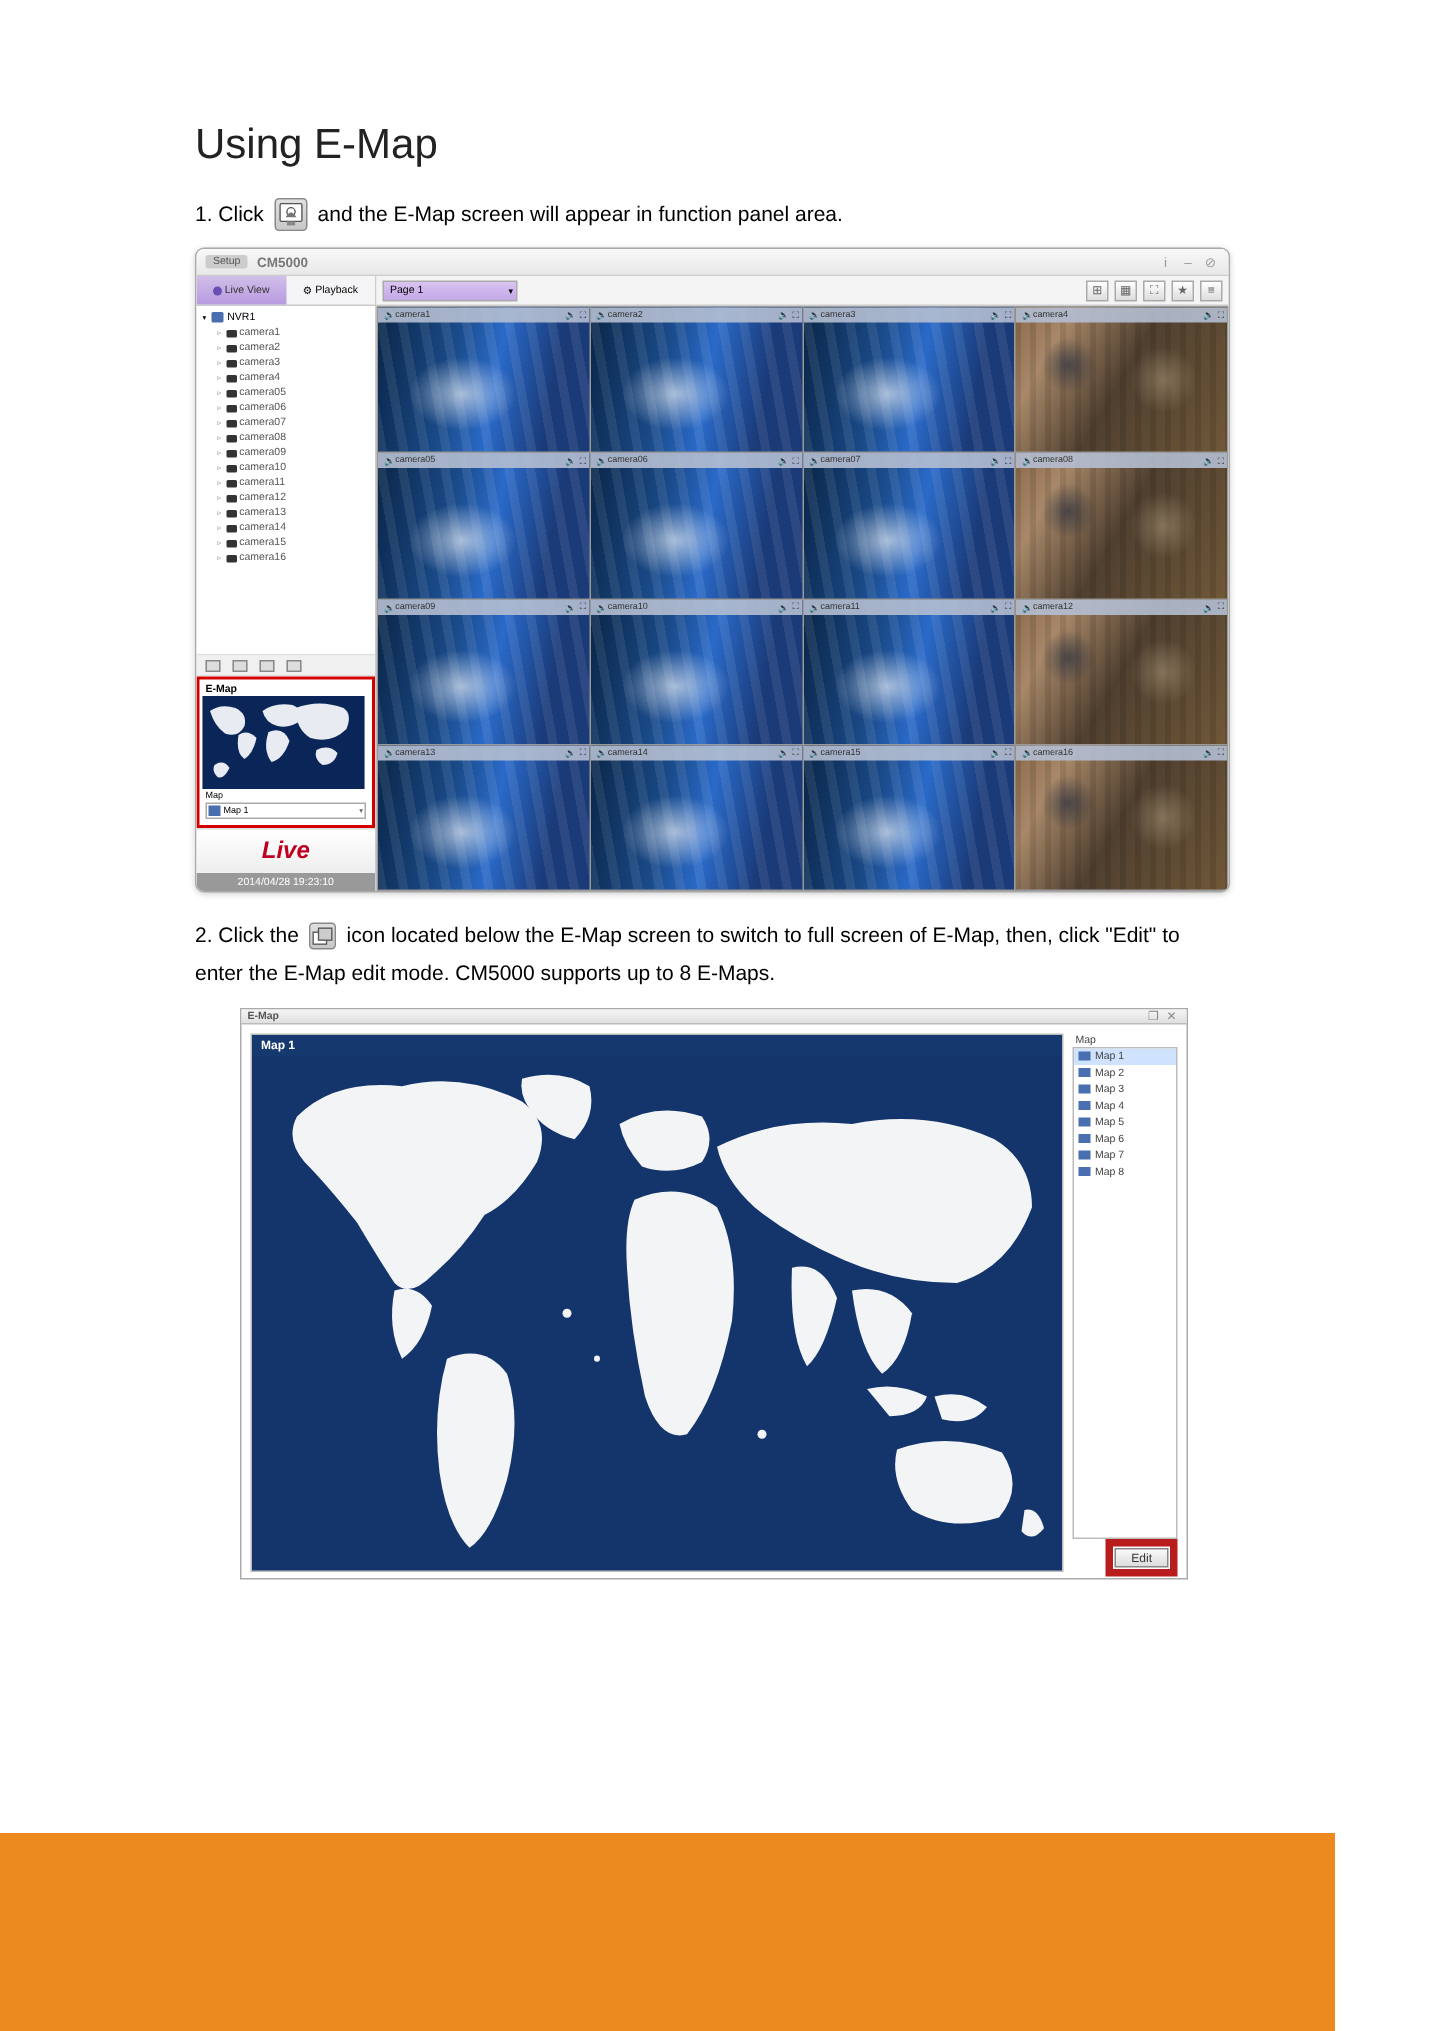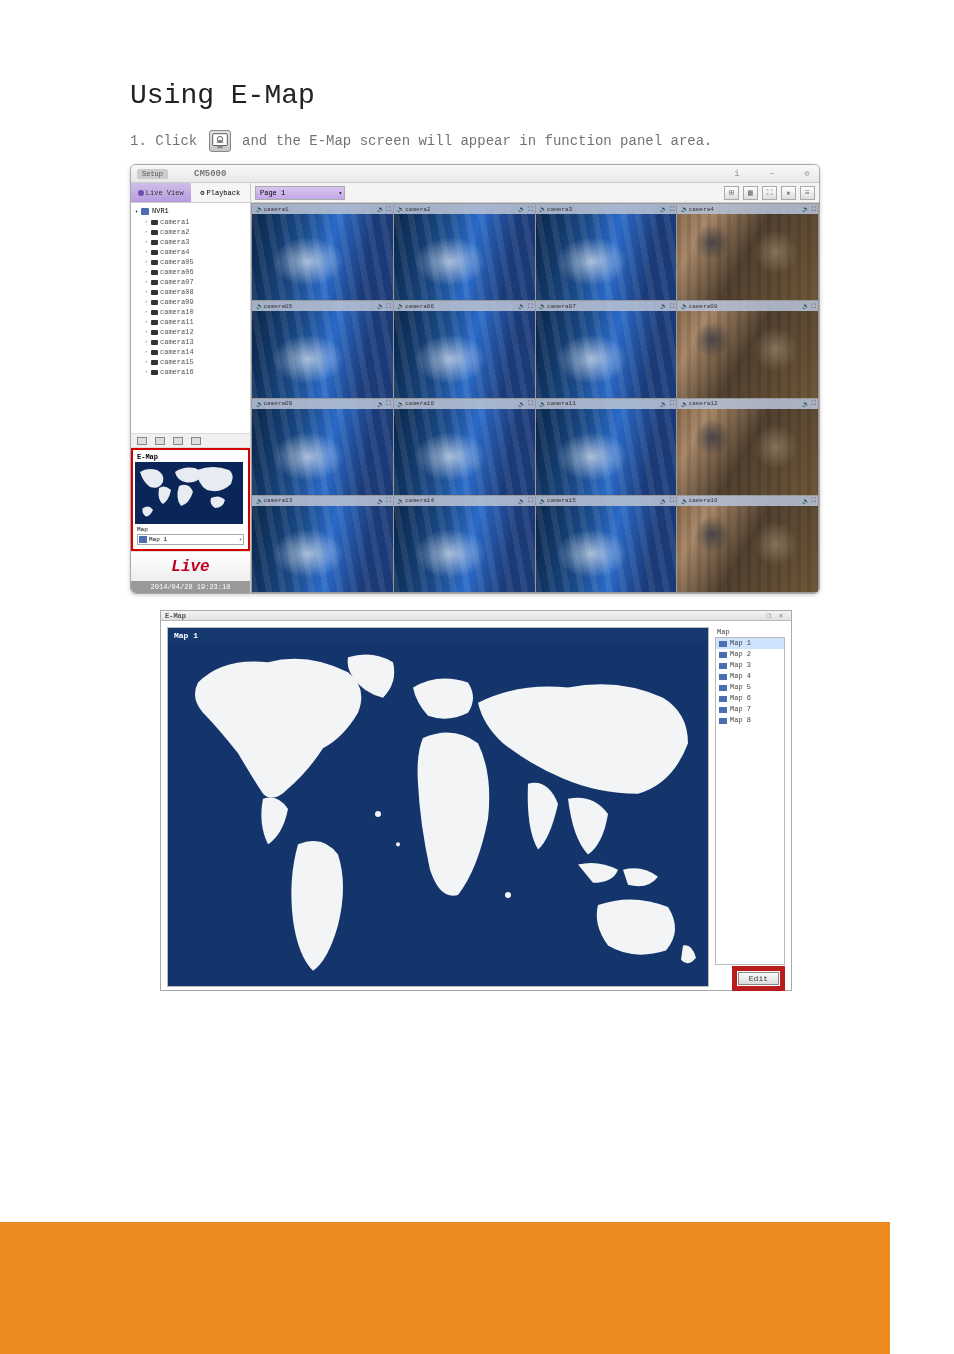--- a/index.html
+++ b/index.html
@@ -9,34 +9,33 @@
     font-family: Arial, sans-serif;
     font-size: 13px;
     background: #fff;
     width: 954px;
   }
   .page {
     width: 890px;
     min-height: 1354px;
     position: relative;
     padding: 0;
-    font-family: Liberation Mono, monospace;
   }
   .content {
     padding: 80px 100px 0 130px;
   }
   .heading {
     font-size: 28px;
     font-weight: normal;
     color: #222;
     margin: 0 0 18px 0;
   }
   p.instr {
     font-size: 14px;
-    color: #737373;
+    color: #000000;
     line-height: 1.8;
     margin: 0 0 10px 0;
   }
   .inline-icon {
     display: inline-block;
     vertical-align: middle;
     width: 22px;
     height: 22px;
     background: linear-gradient(#e0e0e0,#c8c8c8);
     border: 1px solid #888;
@@ -60,21 +59,20 @@
   }
   .shot1-titlebar {
     height: 18px;
     background: linear-gradient(#f8f8f8, #e8e8e8);
     display: flex;
     align-items: center;
     padding: 0 6px;
     font-size: 8px;
     color: #555;
     border-bottom: 1px solid #ccc;
-    gap: 20px;
   }
   .shot1-titlebar .setup {
     background: #ccc;
     padding: 1px 5px;
     border-radius: 2px;
     margin-right: 6px;
     font-size: 7px;
   }
   .shot1-titlebar .app-title { font-weight: bold; font-size: 9px; color: #777; }
   .shot1-titlebar .spacer { flex: 1; }
@@ -693,20 +691,30 @@
                   <span class="h-icon">🔈</span>
                   <span class="h-icon">⛶</span>
                 </div>
                 <div class="cell-img"></div>
               </div>
           </div>
         </div>
       </div>
     </div>
 
+    <p class="instr step2">
+      <span>2. Click the</span>
+      <span class="inline-icon small">
+        <svg viewBox="0 0 18 18">
+          <rect x="2" y="5" width="10" height="9" fill="#fff" stroke="#555"></rect>
+          <rect x="6" y="2" width="10" height="9" fill="#ccc" stroke="#555"></rect>
+        </svg>
+      </span>
+      <span> icon located below the E-Map screen to switch to full screen of E-Map, then, click "Edit" to enter the E-Map edit mode. CM5000 supports up to 8 E-Maps.</span>
+    </p>
 
     <div class="shot2">
       <div class="shot2-titlebar">
         <span class="t">E-Map</span>
         <span class="spacer"></span>
         <span class="wbtn">❐</span>
         <span class="wbtn">✕</span>
       </div>
       <div class="shot2-body">
         <div class="shot2-map-frame">

